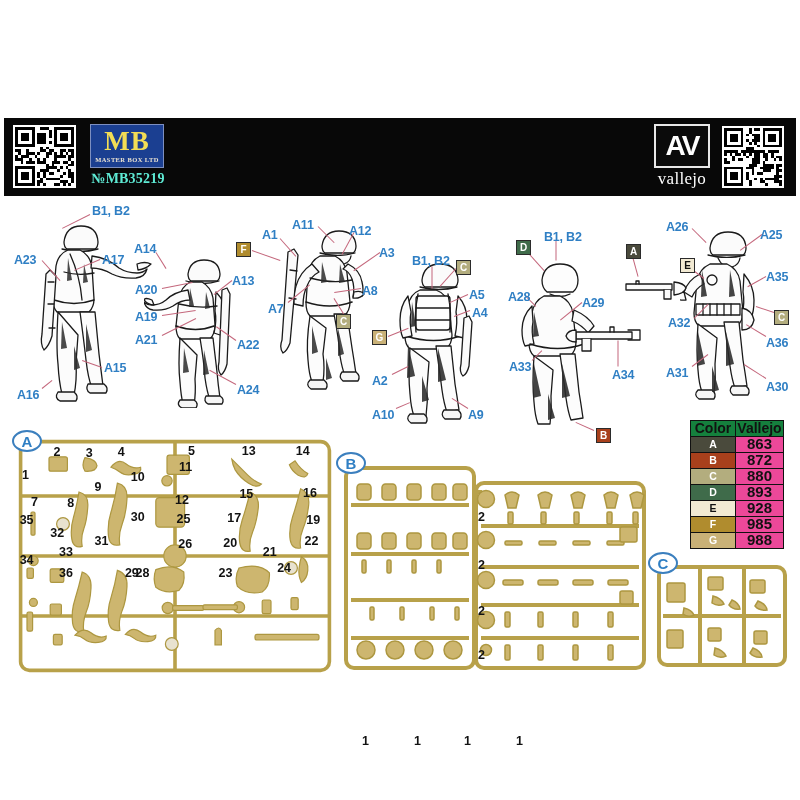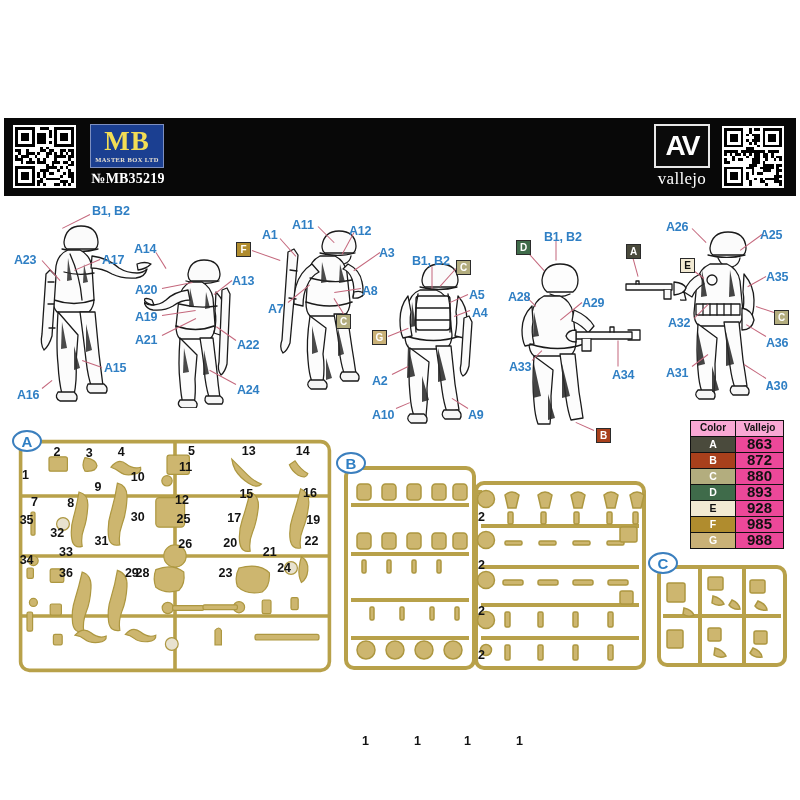--- a/index.html
+++ b/index.html
@@ -35,21 +35,21 @@
     font-family:"Liberation Serif","DejaVu Serif",serif;
     font-weight:700;font-size:27px;line-height:25px;color:#f2dd55;letter-spacing:1px;
   }
   .mb-logo .mb-sub{
     font-family:"Liberation Serif","DejaVu Serif",serif;
     font-size:6.5px;font-weight:700;color:#e9e2d2;letter-spacing:.4px;margin-top:2px;
   }
   .mb-code{
     position:absolute;left:78px;top:53px;width:92px;text-align:center;
     font-family:"Liberation Serif","DejaVu Serif",serif;
-    font-weight:700;font-size:14px;color:#ffffff;letter-spacing:.2px;
+    font-weight:700;font-size:14px;color:#5eead4;letter-spacing:.2px;
   }
 
   .kit-title{
     position:absolute;left:190px;top:0;width:450px;height:78px;
     display:flex;align-items:center;justify-content:center;
     font-family:"Liberation Sans","DejaVu Sans",sans-serif;
     font-weight:700;font-size:31px;color:#f6f0d8;letter-spacing:.2px;
     white-space:nowrap;
   }
 
@@ -99,21 +99,21 @@
   .ctable .row:last-child{border-bottom:none;}
   .ctable .c1{
     width:45px;border-right:1px solid #111;box-sizing:border-box;
     font-weight:700;font-size:10.5px;line-height:14px;text-align:center;
   }
   .ctable .c2{
     flex:1;box-sizing:border-box;background:#ec4899;color:#111;
     font-weight:700;font-size:15px;line-height:14px;text-align:center;
   }
   .ctable .head .c1,.ctable .head .c2{
-    background:#f9a8d4;color:#111;font-size:10px;
+    background:#15803d;color:#111;font-size:14px;
   }
 
   
   .sprue{position:absolute;}
   .sprue svg{display:block;}
   .badge{
     position:absolute;width:30px;height:22px;border-radius:50%;
     background:#fff;border:2px solid #3b7fbe;box-sizing:border-box;
     display:flex;align-items:center;justify-content:center;
     font-family:"Liberation Sans","DejaVu Sans",sans-serif;
@@ -1305,21 +1305,21 @@
       <div class="lab" style="left: 608px; top: 170px;">A34</div>
       <div class="leader" style="left: 688px; top: 30px; width: 19.799px; transform: rotate(45deg);"></div>
       <div class="lab" style="left: 662px; top: 22px;">A26</div>
       <div class="leader" style="left: 758px; top: 36px; width: 27.2029px; transform: rotate(143.973deg);"></div>
       <div class="lab" style="left: 756px; top: 30px;">A25</div>
       <div class="leader" style="left: 762px; top: 78px; width: 20.5913px; transform: rotate(150.945deg);"></div>
       <div class="lab" style="left: 762px; top: 72px;">A35</div>
       <div class="leader" style="left: 762px; top: 138px; width: 23.3238px; transform: rotate(-149.036deg);"></div>
       <div class="lab" style="left: 762px; top: 138px;">A36</div>
       <div class="leader" style="left: 762px; top: 180px; width: 26.0768px; transform: rotate(-147.529deg);"></div>
-      <div class="lab" style="left: 762px; top: 182px; font-family: Liberation Mono, monospace;">A30</div>
+      <div class="lab" style="left: 762px; top: 182px;">A30</div>
       <div class="leader" style="left: 688px; top: 168px; width: 20px; transform: rotate(-36.8699deg);"></div>
       <div class="lab" style="left: 662px; top: 168px;">A31</div>
       <div class="leader" style="left: 690px; top: 120px; width: 19.799px; transform: rotate(-45deg);"></div>
       <div class="lab" style="left: 664px; top: 118px;">A32</div>
       <div class="leader" style="left: 248px; top: 52px; width: 29.7321px; transform: rotate(19.6538deg);"></div>
       <div class="chip" style="left: 232px; top: 44px; background: rgb(176, 140, 46); color: rgb(255, 255, 255);">F</div>
       <div class="leader" style="left: 340px; top: 116px; width: 18.868px; transform: rotate(-122.005deg);"></div>
       <div class="chip" style="left: 332px; top: 116px; background: rgb(179, 173, 126); color: rgb(255, 255, 255);">C</div>
       <div class="leader" style="left: 452px; top: 70px; width: 24.0832px; transform: rotate(131.634deg);"></div>
       <div class="chip" style="left: 452px; top: 62px; background: rgb(179, 173, 126); color: rgb(255, 255, 255);">C</div>

